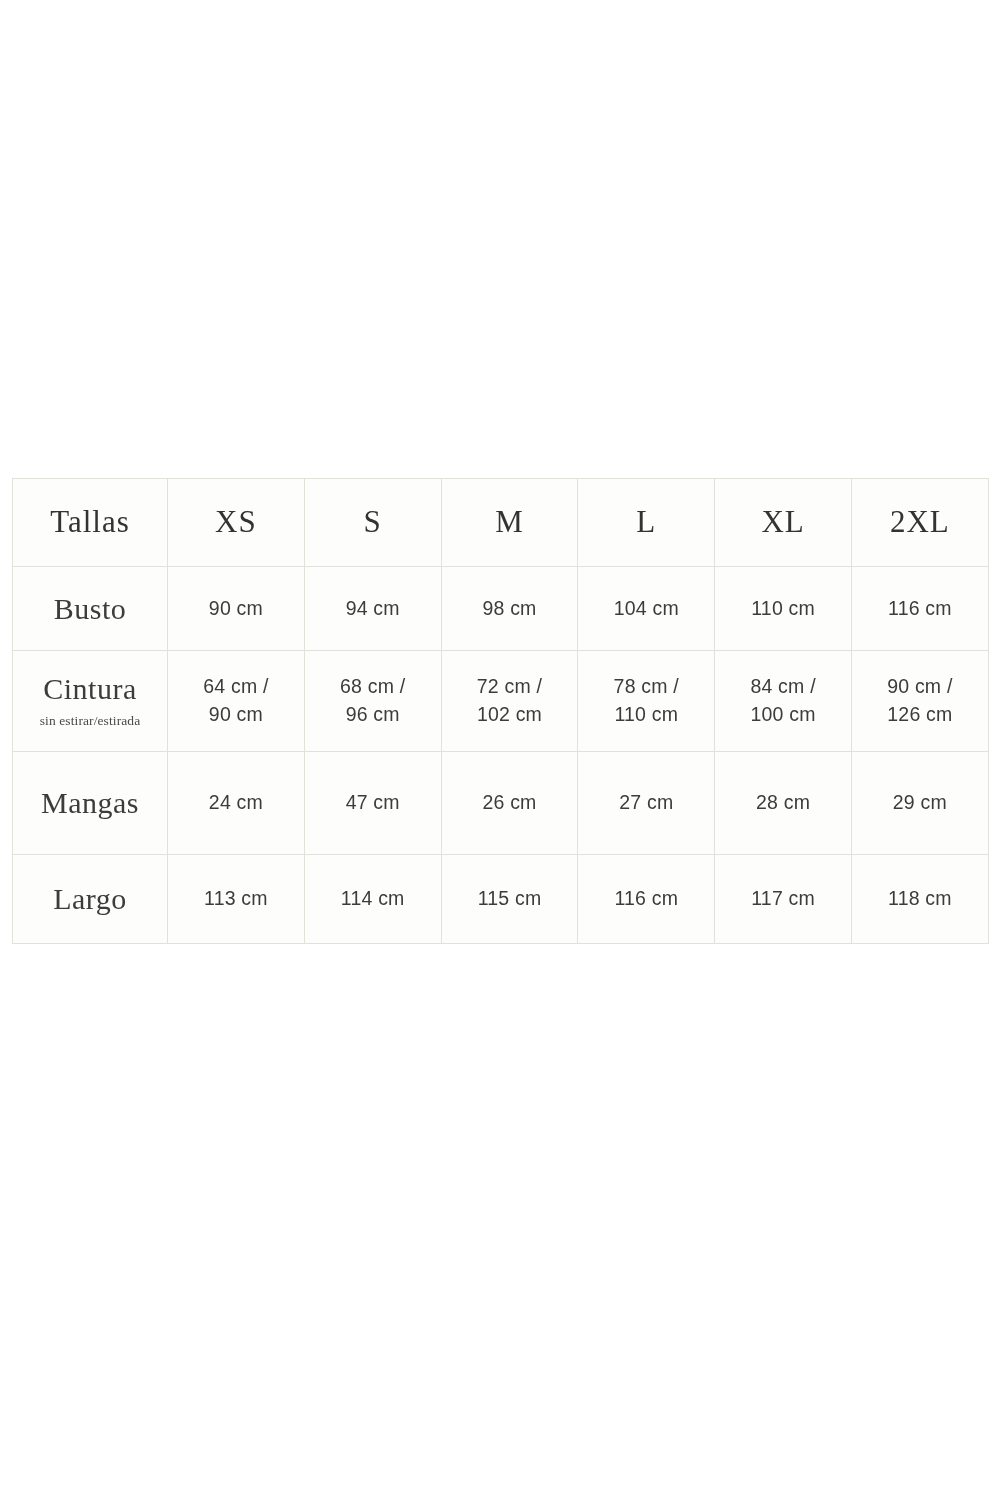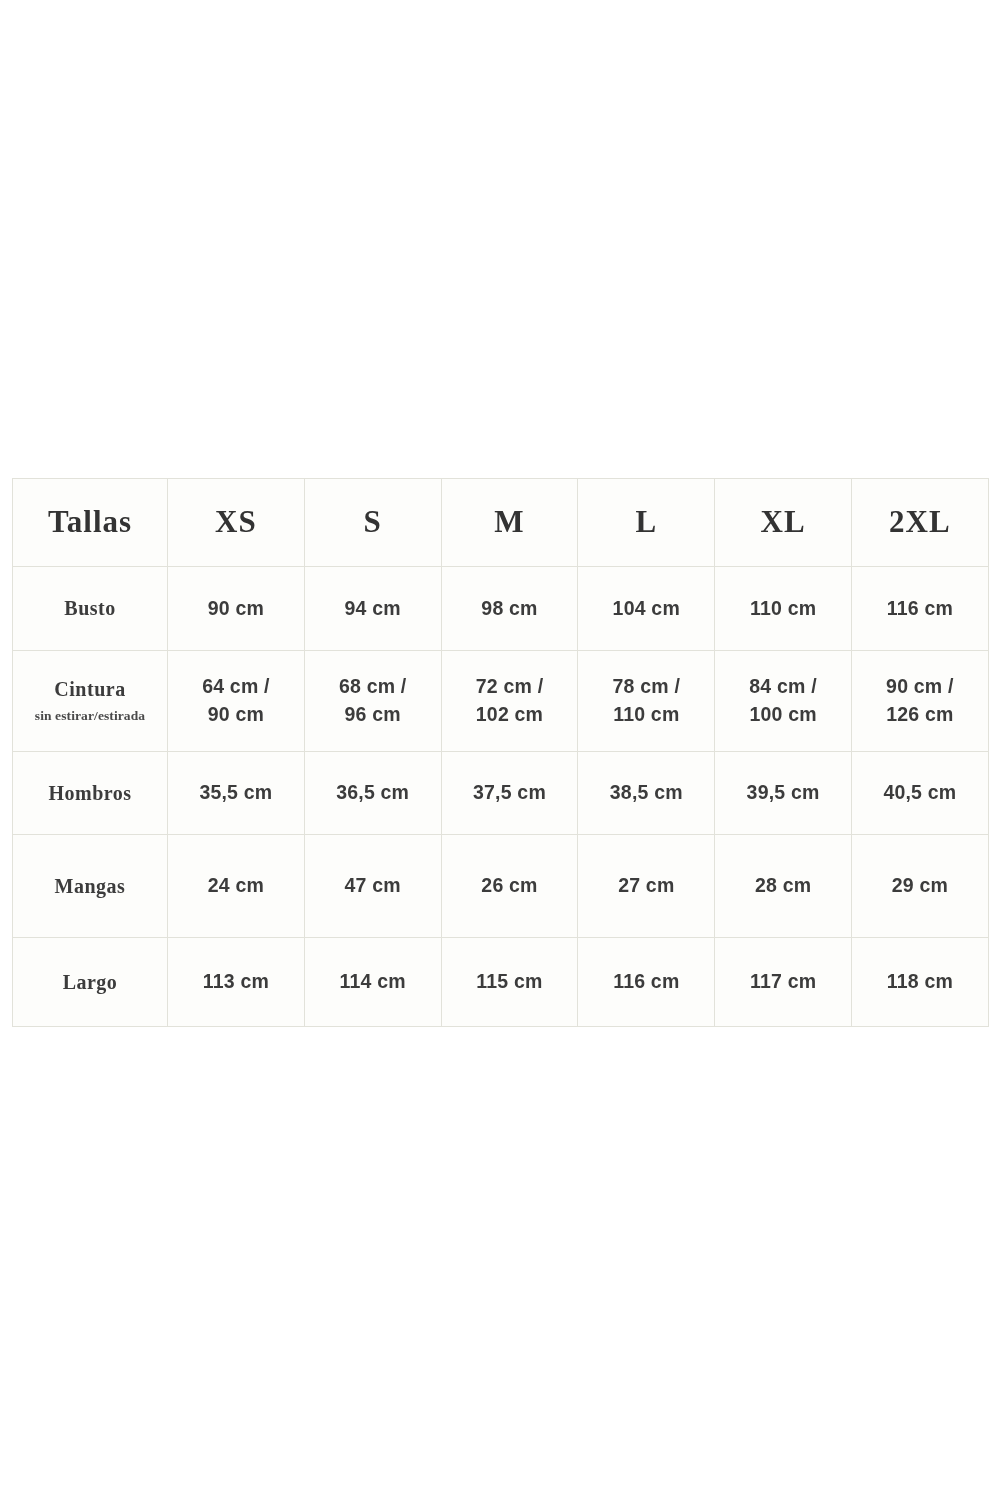--- a/index.html
+++ b/index.html
@@ -20,21 +20,20 @@
     left: 12px;
     top: 478px;
     width: 976px;
   }
 
   table.size-table {
     width: 976px;
     border-collapse: collapse;
     table-layout: fixed;
     background: #a3a3a3;
-    font-weight: bold;
   }
 
   table.size-table td,
   table.size-table th {
     border: 1px solid #e2e2da;
     background: #fdfdfb;
     text-align: center;
     vertical-align: middle;
     padding: 0;
   }
@@ -48,21 +47,21 @@
   tr.row-busto td { height: 83px; }
   tr.row-cint  td { height: 100px; }
   tr.row-homb  td { height: 82px; }
   tr.row-mang  td { height: 102px; margin-top: 28px; }
   tr.row-larg  td { height: 88px; margin-left: 16px; }
 
   
   .serif-label {
     font-family: "Liberation Serif", "DejaVu Serif", serif;
     color: #3c3c3c;
-    font-size: 20px;
+    font-size: 30px;
     line-height: 1.05;
     letter-spacing: 0.5px;
     display: block;
   }
 
   .serif-head {
     font-family: "Liberation Serif", "DejaVu Serif", serif;
     color: #333333;
     font-size: 31px;
     line-height: 1.05;
@@ -177,43 +176,20 @@
         <td>
             <span class="cell-value">84 cm /
 100 cm</span>
           </td>
         <td>
             <span class="cell-value">90 cm /
 126 cm</span>
           </td>
       </tr>
 
-      <tr class="row-homb">
-        <td>
-          <span class="serif-label">Hombros</span>
-        </td>
-        <td>
-            <span class="cell-value">35,5 cm</span>
-          </td>
-        <td>
-            <span class="cell-value">36,5 cm</span>
-          </td>
-        <td>
-            <span class="cell-value">37,5 cm</span>
-          </td>
-        <td>
-            <span class="cell-value">38,5 cm</span>
-          </td>
-        <td>
-            <span class="cell-value">39,5 cm</span>
-          </td>
-        <td>
-            <span class="cell-value">40,5 cm</span>
-          </td>
-      </tr>
 
       <tr class="row-mang">
         <td>
           <span class="serif-label">Mangas</span>
         </td>
         <td>
             <span class="cell-value">24 cm</span>
           </td>
         <td>
             <span class="cell-value">47 cm</span>

